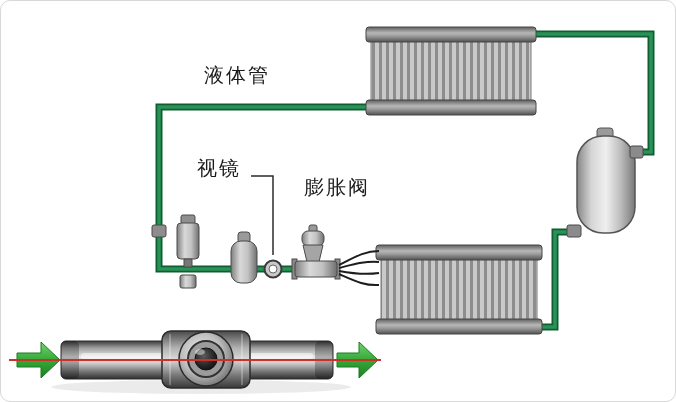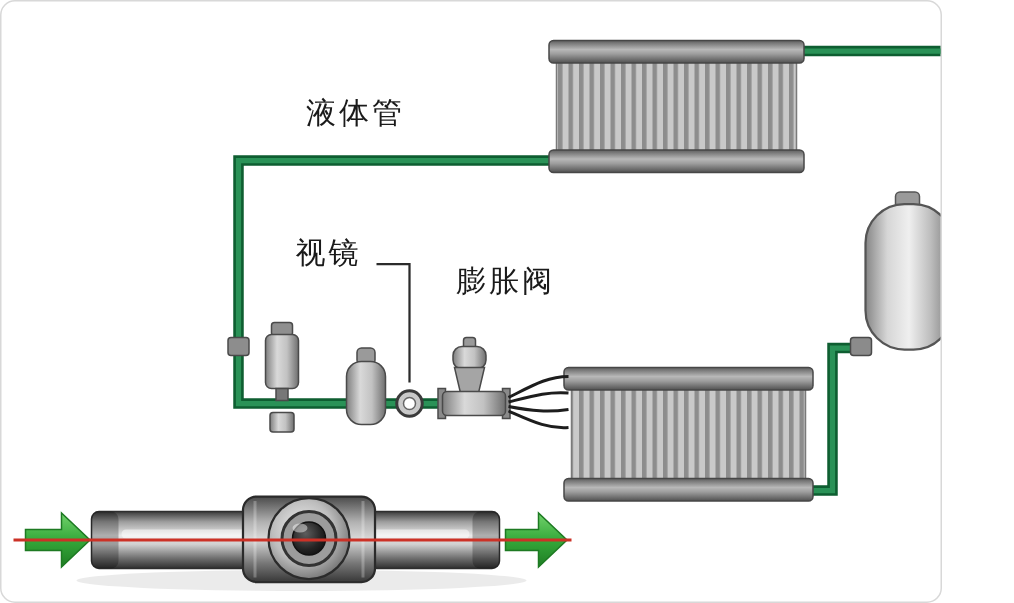--- a/index.html
+++ b/index.html
@@ -1,18 +1,18 @@
 <!DOCTYPE html>
 <html><head>
 <meta charset="utf-8">
 <style>
   html,body{margin:0;padding:0;background:#ffffff;}
   .canvas{
     position:relative;
-    width:628px;height:402px;
+    width:676px;height:402px;
     background:#ffffff;
     border:1px solid #d8d8d8;
     border-radius:10px;
     overflow:hidden;
     box-sizing:border-box;
     font-family:Liberation Mono, monospace;
   }
   .canvas svg{position:absolute;left:0;top:0;}
   .lbl{
     position:absolute;

